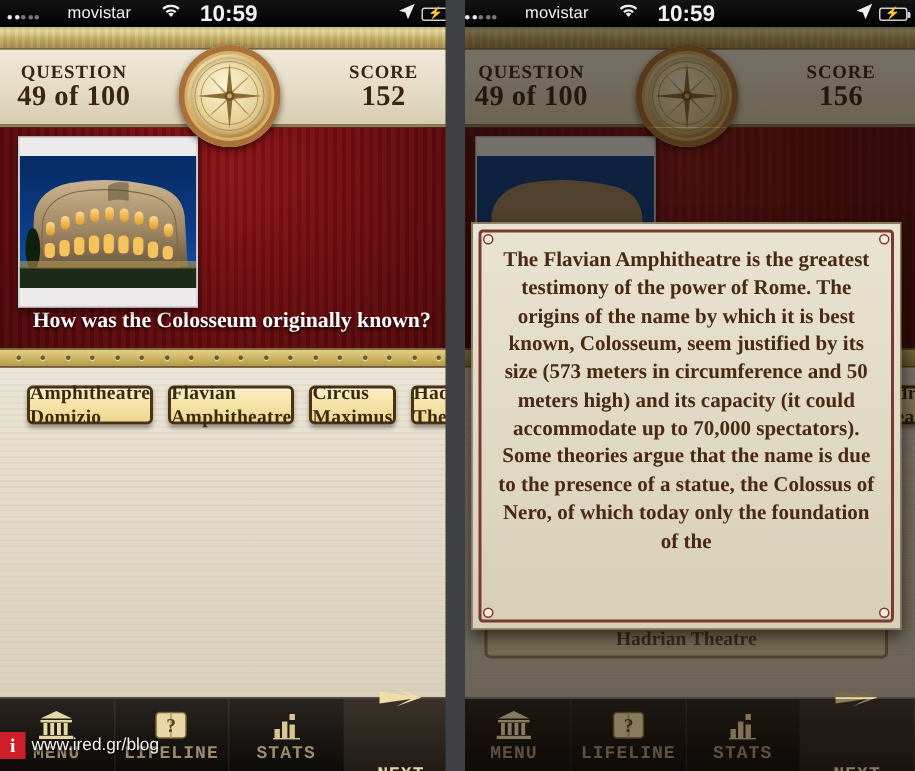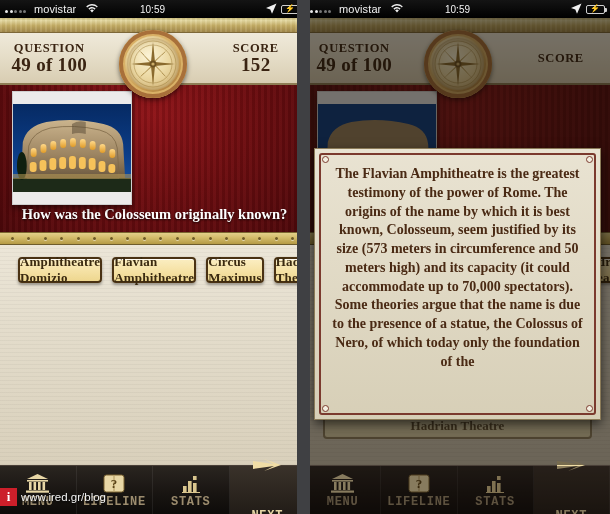--- a/index.html
+++ b/index.html
@@ -16,33 +16,33 @@
   .phone.right { left: 305px; }
 
   
   .statusbar {
     position: relative; height: 18px; width: 100%;
     background: linear-gradient(#141414, #000);
     display: flex; align-items: center;
     color: #f2f2f2; font-family: "Liberation Sans", sans-serif;
     font-size: 10.5px; font-weight: bold;
   }
-  .sb-left { display: flex; align-items: center; gap: 8px; padding-left: 5px; }
+  .sb-left { display: flex; align-items: center; gap: 19px; padding-left: 5px; }
   .sb-dots { display: flex; align-items: flex-end; gap: 1.5px; height: 8px; }
   .sb-dots i { display: block; width: 3px; border-radius: 50%; background: #e8e8e8; }
   .sb-dots i:nth-child(1){ height:3px; background:#e8e8e8;}
   .sb-dots i:nth-child(2){ height:3px; background:#e8e8e8;}
   .sb-dots i:nth-child(3){ height:3px; background:#777;}
   .sb-dots i:nth-child(4){ height:3px; background:#777;}
   .sb-dots i:nth-child(5){ height:3px; background:#777;}
   .sb-carrier { letter-spacing: .1px; font-size: 11px; font-weight: 500; }
   .wifi-ico { margin-left: 2px; }
   .sb-center {
     position: absolute; left: 0; right: 0; text-align: center;
-    font-size: 10px; font-weight: normal; pointer-events: none;
+    font-size: 15px; font-weight: bold; pointer-events: none;
   }
   .sb-right { margin-left: auto; display: flex; align-items: center; gap: 4px; padding-right: 5px; }
   .batt {
     width: 19px; height: 9px; border: 1px solid #cfcfcf; border-radius: 2px;
     position: relative; display: flex; align-items: center; justify-content: center;
   }
   .batt::after { content:""; position:absolute; right:-3px; top:2.5px; width:2px; height:4px; background:#cfcfcf; border-radius:0 1px 1px 0;}
   .batt .bolt { font-size: 8px; color:#cfcfcf; line-height:1; }
 
   
@@ -478,20 +478,21 @@
     <div class="header">
       <div class="hdr-gold"></div>
       <div class="hdr-plate"></div>
       <div class="hdr-row">
         <div class="hdr-cell q">
           <div class="hdr-label">QUESTION</div>
           <div class="hdr-value">49 of 100</div>
         </div>
         <div class="hdr-cell s">
           <div class="hdr-label">SCORE</div>
+          <div class="hdr-value">156</div>
         </div>
       </div>
       <div class="medallion">
         <div class="inner">
           <svg viewBox="0 0 52 52">
             <g stroke="#9d7d3a" stroke-width=".5">
                 <circle cx="26" cy="26" r="23" fill="none"></circle>
                 <circle cx="26" cy="26" r="19" fill="none"></circle>
               </g>
             <g fill="#8a6a2e">

